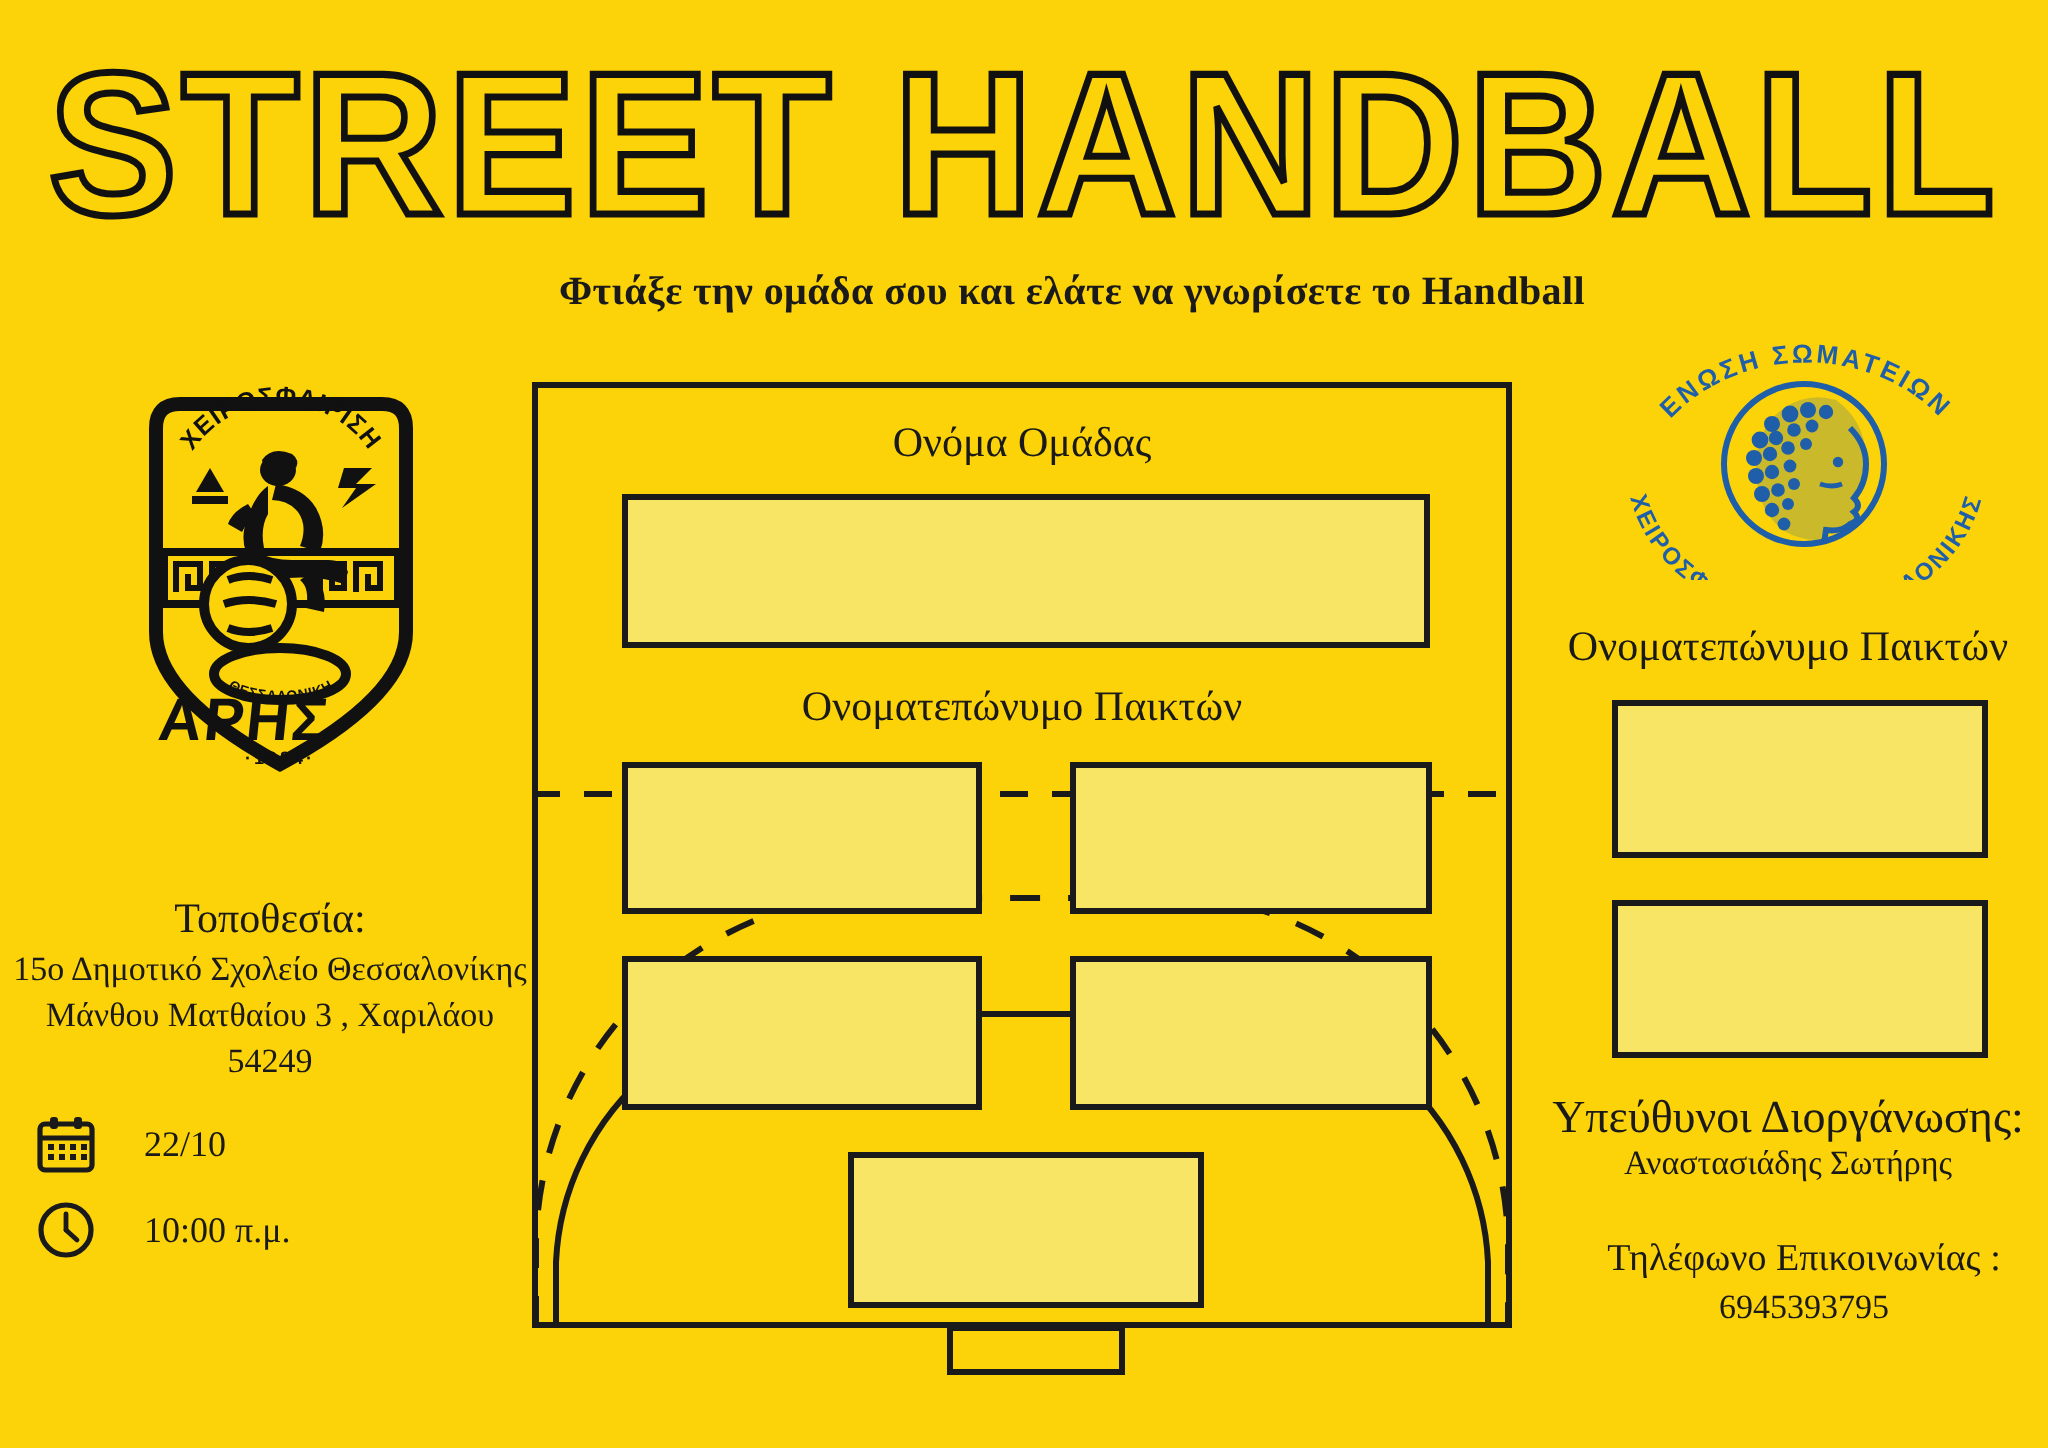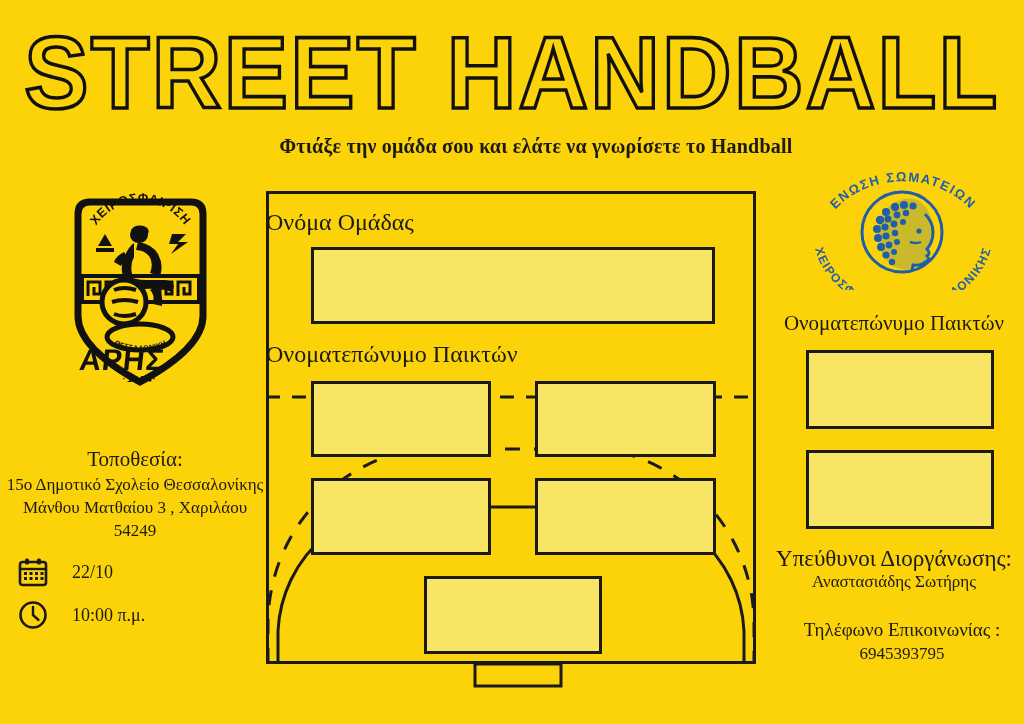--- a/index.html
+++ b/index.html
@@ -117,22 +117,22 @@
     width: 490px;
     height: 500px;
     pointer-events: none;
   }
 
   
   .court-h {
     position: absolute;
     width: 490px;
     left: 266px;
-    text-align: left;
-    font-size: 24px;
+    text-align: center;
+    font-size: 21px;
   }
   .court-h.team { top: 209px; }
   .court-h.players { top: 341px; }
 
   
   .fbox {
     position: absolute;
     background: #F9E565;
     border: 3px solid #1a1a1a;
     box-sizing: border-box;

